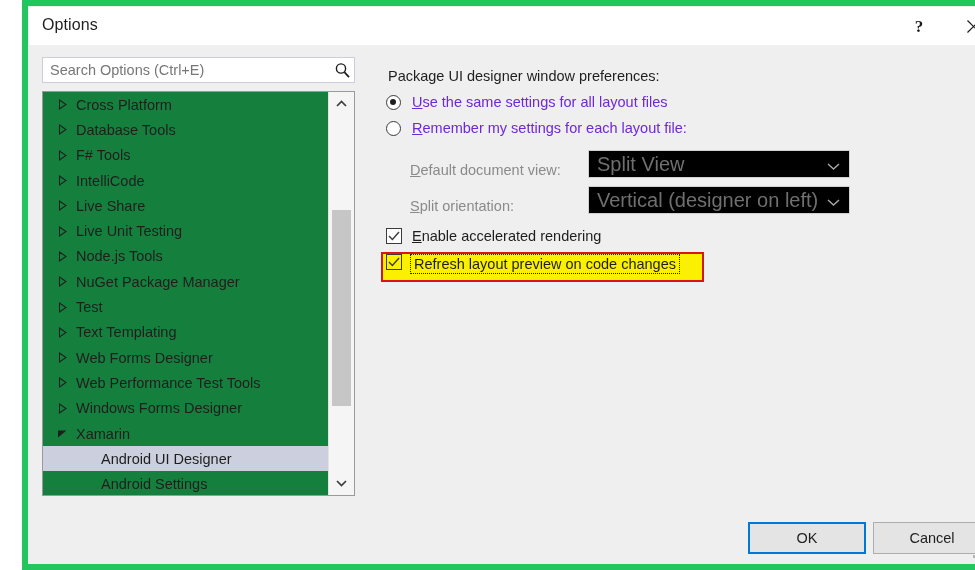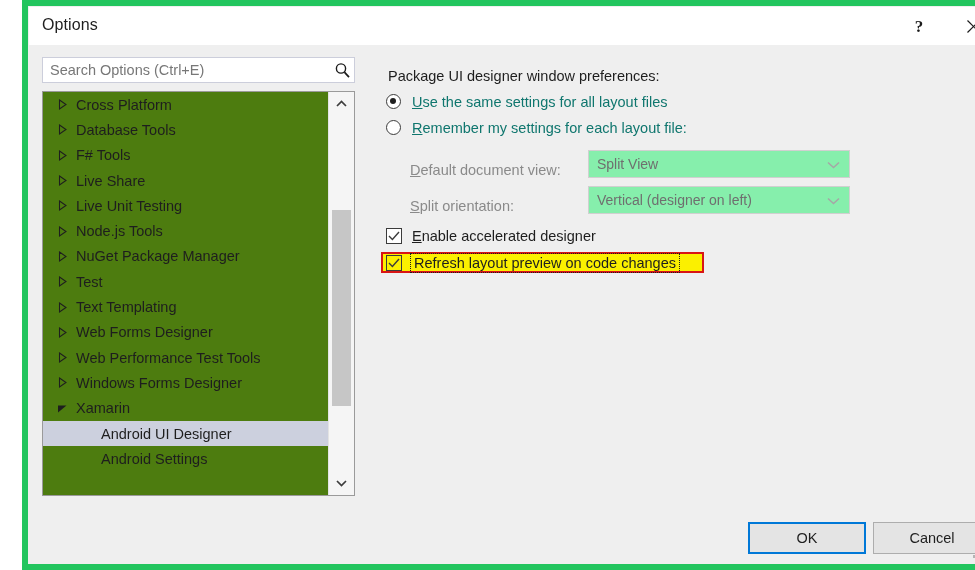--- a/index.html
+++ b/index.html
@@ -94,21 +94,21 @@
     color: #1b1b1b;
   }
 
   #tree-panel {
     position: absolute;
     left: 14px;
     top: 85px;
     width: 313px;
     height: 405px;
     box-sizing: border-box;
-    background: #4d7c0f;
+    background: #15803d;
     border: 1px solid #9a9a9a;
     overflow: hidden;
   }
   #tree-list {
     position: absolute;
     left: 0; top: 0;
     width: 285px;
     height: 403px;
     overflow: hidden;
   }
@@ -169,22 +169,23 @@
     position: absolute;
     left: 360px;
     top: 62px;
     font-size: 14.5px;
     color: #1e1e1e;
   }
   .radio-row {
     position: absolute;
     left: 358px;
     display: flex;
-    font-size: 14.5px;
-    color: #0f766e;
+    align-items: center;
+    font-size: 14.5px;
+    color: #6d28d9;
   }
   #radio-row-0 { top: 88px; }
   #radio-row-1 { top: 114px; }
   .radio-mark {
     width: 15px; height: 15px;
     border-radius: 50%;
     border: 1.4px solid #3b3b3b;
     background: #ffffff;
     box-sizing: border-box;
     margin-right: 11px;
@@ -211,26 +212,26 @@
   #field-row-1 { top: 180px; }
   .field-label {
     width: 178px;
     font-size: 14.5px;
     color: #8a8a8a;
   }
   .combo {
     width: 262px;
     height: 28px;
     box-sizing: border-box;
-    background: #86efac;
+    background: #000000;
     border: 1px solid #d0d0d0;
     display: flex;
     align-items: center;
     padding-left: 8px;
-    font-size: 14px;
+    font-size: 20px;
     color: #6f6f6f;
     position: relative;
   }
   .combo-arrow {
     position: absolute;
     right: 9px;
     top: 50%;
     transform: translateY(-50%);
     color: #a6a6a6;
   }
@@ -256,26 +257,26 @@
     justify-content: center;
   }
   .check-mark svg { display: block; }
 
   
   #highlight-wrap {
     position: absolute;
     left: 353px;
     top: 246px;
     width: 323px;
-    height: 21px;
+    height: 30px;
     background: #fbf000;
     border: 2px solid #d81515;
     box-sizing: border-box;
     display: flex;
-    align-items: center;
+    align-items: flex-start;
     padding-left: 3px;
   }
   #highlight-wrap .check-mark { background: transparent; margin-right: 8px; }
   #highlight-label-box {
     border: 1.5px dotted #1e1e1e;
     padding: 0 3px;
     font-size: 14.5px;
     color: #1e1e1e;
     line-height: 18px;
   }
@@ -362,20 +363,28 @@
           </span>
           <span>Database Tools</span>
         </div>
         <div class="tree-row">
           <span class="tree-arrow">
             <svg width="11" height="11" viewBox="0 0 11 11">
               <polygon points="2.5,1 9,5.5 2.5,10" fill="none" stroke="#1e1e1e" stroke-width="1.05"></polygon>
             </svg>
           </span>
           <span>F# Tools</span>
+        </div>
+        <div class="tree-row">
+          <span class="tree-arrow">
+            <svg width="11" height="11" viewBox="0 0 11 11">
+              <polygon points="2.5,1 9,5.5 2.5,10" fill="none" stroke="#1e1e1e" stroke-width="1.05"></polygon>
+            </svg>
+          </span>
+          <span>IntelliCode</span>
         </div>
         <div class="tree-row">
           <span class="tree-arrow">
             <svg width="11" height="11" viewBox="0 0 11 11">
               <polygon points="2.5,1 9,5.5 2.5,10" fill="none" stroke="#1e1e1e" stroke-width="1.05"></polygon>
             </svg>
           </span>
           <span>Live Share</span>
         </div>
         <div class="tree-row">
@@ -508,21 +517,21 @@
       </span>
     </span>
   </div>
 
   <div class="check-row" id="check-row-0">
     <span class="check-mark">
       <svg width="12" height="10" viewBox="0 0 12 10">
         <polyline points="1,5 4.4,8.4 11,1" fill="none" stroke="#3b3b3b" stroke-width="1.4"></polyline>
       </svg>
     </span>
-    <span><span class="acc">E</span><span>nable accelerated designer</span></span>
+    <span><span class="acc">E</span><span>nable accelerated rendering</span></span>
   </div>
 
   <div id="highlight-wrap">
     <span class="check-mark">
       <svg width="12" height="10" viewBox="0 0 12 10">
         <polyline points="1,5 4.4,8.4 11,1" fill="none" stroke="#3b3b3b" stroke-width="1.4"></polyline>
       </svg>
     </span>
     <span id="highlight-label-box">Refresh layout preview on code changes</span>
   </div>

